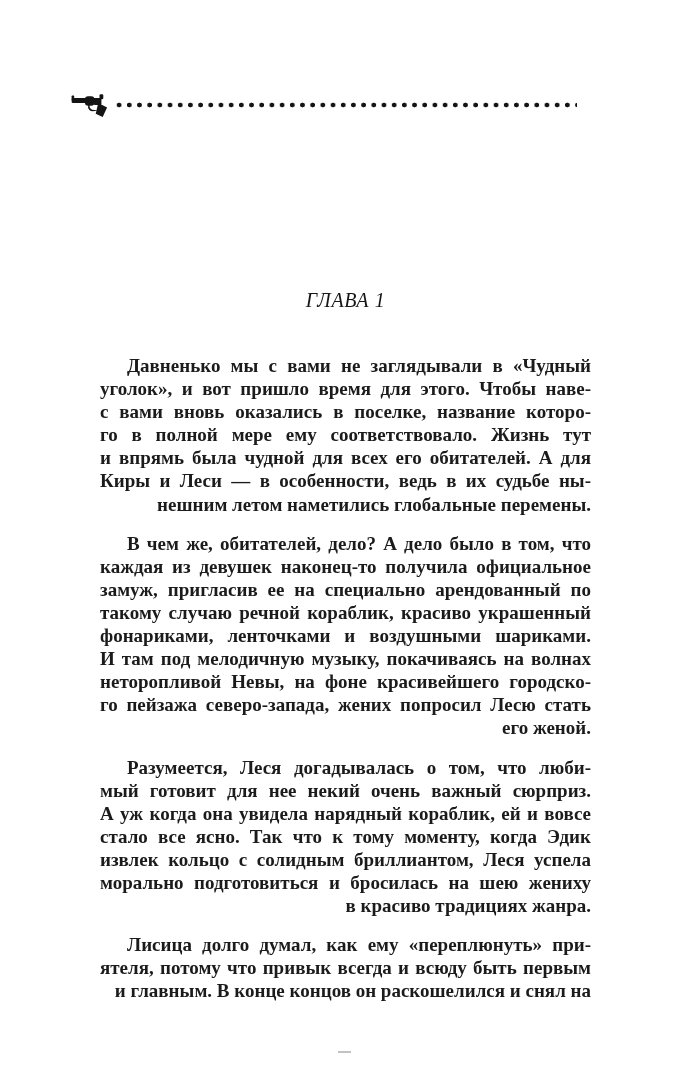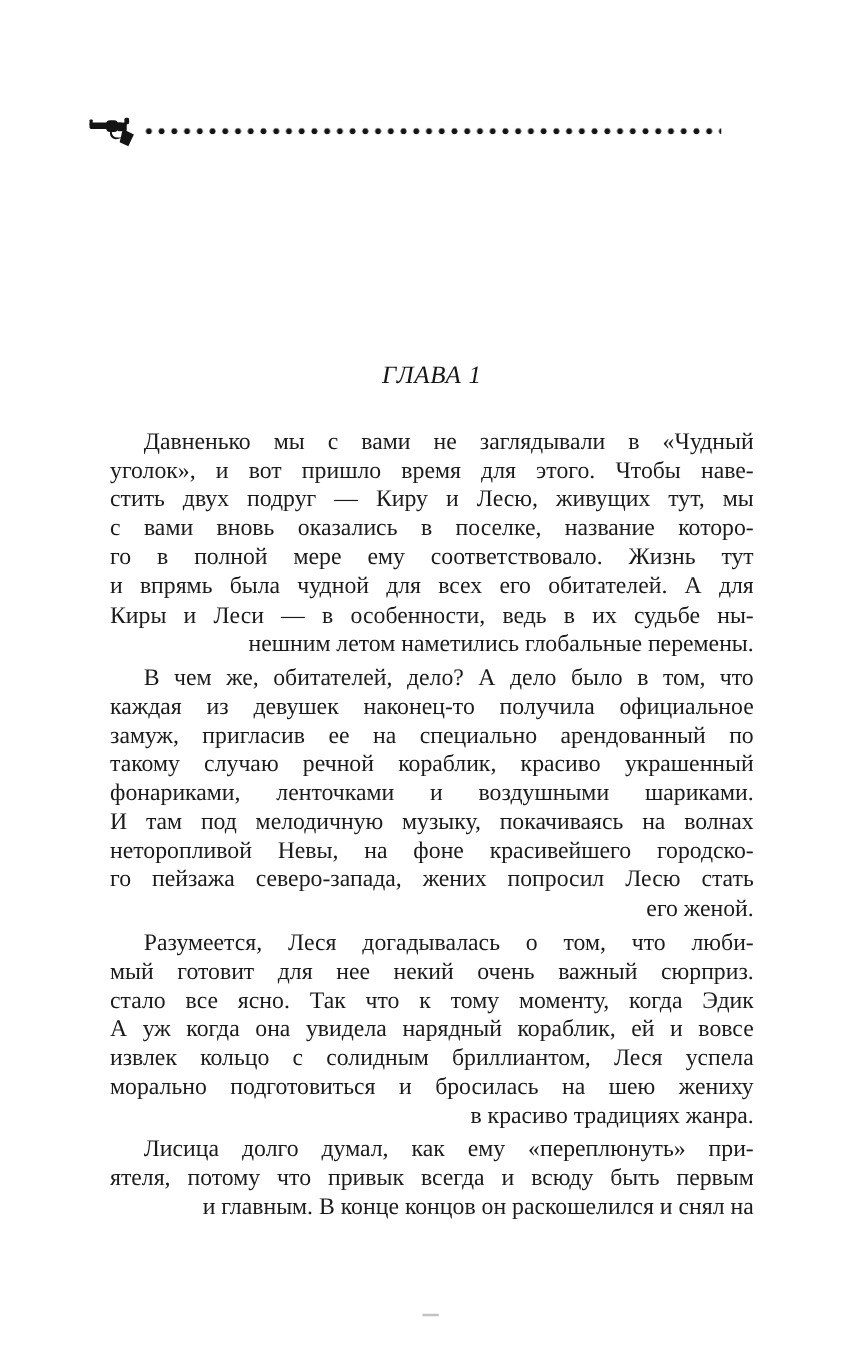--- a/index.html
+++ b/index.html
@@ -52,21 +52,21 @@
     color: #161616;
   }
   .text-block {
     position: absolute;
     left: 84px;
     top: 338px;
     width: 523px;
     font-size: 19px;
     line-height: 23.1px;
   }
-  .paragraph { margin: 4px; }
+  .paragraph { margin: 16px; font-weight: bold; }
   
   .line {
     height: 23.1px;
     overflow: hidden;
     text-align: justify;
   }
   .line::after {
     content: "";
     display: inline-block;
     width: 100%;
@@ -104,43 +104,42 @@
     </span>
     <span class="dotted-rule"></span>
   </div>
 
   <div class="chapter-title">ГЛАВА 1</div>
 
   <div class="text-block">
       <div class="paragraph">
         <div class="line first">Давненько мы с вами не заглядывали в «Чудный</div>
         <div class="line">уголок», и вот пришло время для этого. Чтобы наве-</div>
-        <div class="line">стить двух подруг — Киру и Лесю, живущих тут, мы</div>
         <div class="line">с вами вновь оказались в поселке, название которо-</div>
         <div class="line">го в полной мере ему соответствовало. Жизнь тут</div>
         <div class="line">и впрямь была чудной для всех его обитателей. А для</div>
         <div class="line">Киры и Леси — в особенности, ведь в их судьбе ны-</div>
         <div class="line last">нешним летом наметились глобальные перемены.</div>
       </div>
       <div class="paragraph">
         <div class="line first">В чем же, обитателей, дело? А дело было в том, что</div>
         <div class="line">каждая из девушек наконец-то получила официальное</div>
         <div class="line">замуж, пригласив ее на специально арендованный по</div>
         <div class="line">такому случаю речной кораблик, красиво украшенный</div>
         <div class="line">фонариками, ленточками и воздушными шариками.</div>
         <div class="line">И там под мелодичную музыку, покачиваясь на волнах</div>
         <div class="line">неторопливой Невы, на фоне красивейшего городско-</div>
         <div class="line">го пейзажа северо-запада, жених попросил Лесю стать</div>
         <div class="line last">его женой.</div>
       </div>
       <div class="paragraph">
         <div class="line first">Разумеется, Леся догадывалась о том, что люби-</div>
         <div class="line">мый готовит для нее некий очень важный сюрприз.</div>
+        <div class="line">А уж когда она увидела нарядный кораблик, ей и вовсе</div>
         <div class="line">стало все ясно. Так что к тому моменту, когда Эдик</div>
-        <div class="line">А уж когда она увидела нарядный кораблик, ей и вовсе</div>
         <div class="line">извлек кольцо с солидным бриллиантом, Леся успела</div>
         <div class="line">морально подготовиться и бросилась на шею жениху</div>
         <div class="line last">в красиво традициях жанра.</div>
       </div>
       <div class="paragraph">
         <div class="line first">Лисица долго думал, как ему «переплюнуть» при-</div>
         <div class="line">ятеля, потому что привык всегда и всюду быть первым</div>
         <div class="line last">и главным. В конце концов он раскошелился и снял на</div>
       </div>
     </div>

